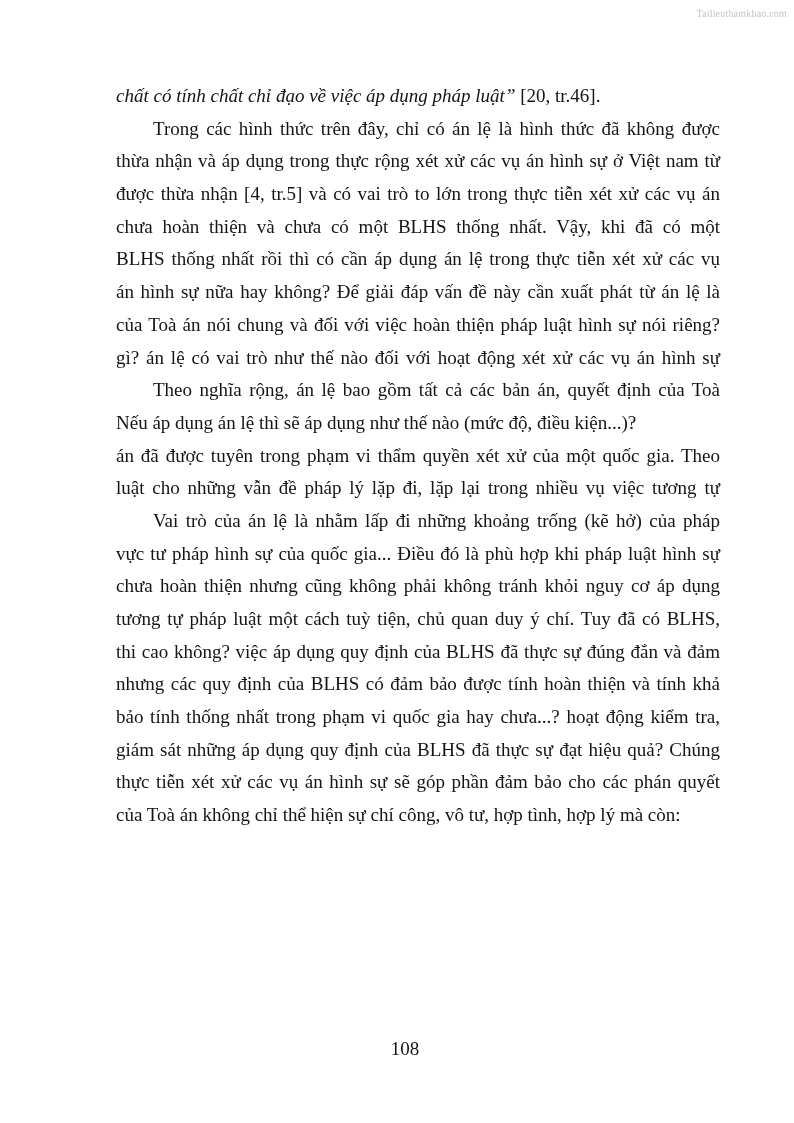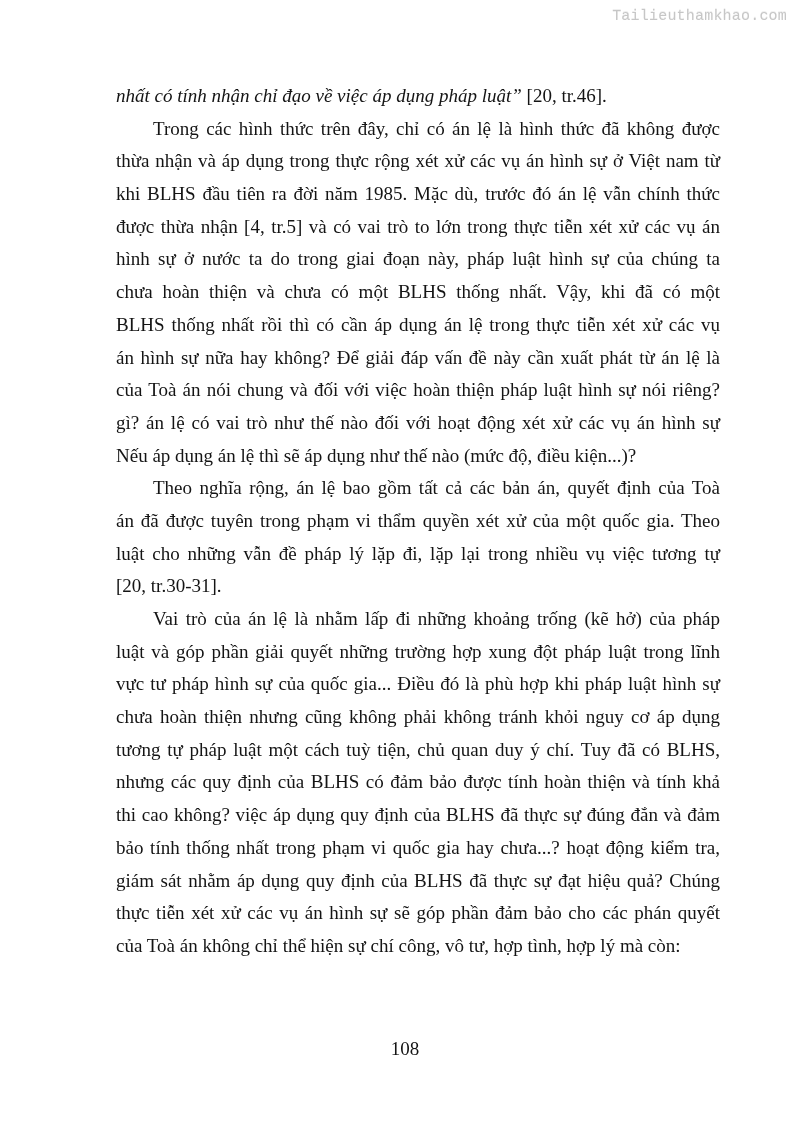--- a/index.html
+++ b/index.html
@@ -14,22 +14,22 @@
     margin: 0 auto;
     background: #ffffff;
     overflow: hidden;
     font-family: "Liberation Serif", "DejaVu Serif", serif;
     color: #141414;
   }
   .watermark {
     position: absolute;
     top: 8px;
     right: 7px;
-    font-family: Liberation Mono, monospace;
-    font-size: 15px;
+    font-family: Liberation Serif, serif;
+    font-size: 10px;
     color: #c6c6c6;
     text-shadow: 0 1px 0 #ffffff, 0 -1px 0 #efefef;
     letter-spacing: 0.2px;
   }
   .content {
     position: absolute;
     left: 116px;
     top: 80px;
     width: 604px;
     font-size: 19px;
@@ -61,43 +61,39 @@
     color: #141414;
   }
 </style>
 </head>
 <body>
 
 <div class="page">
   <div class="watermark">Tailieuthamkhao.com</div>
 
   <div class="content">
-      <div class="line"><span class="italic">nhất có tính nhận chỉ đạo về việc áp dụng pháp luật”</span><span> [20, tr.46].</span></div>
+      <div class="line"><span class="italic">chất có tính chất chỉ đạo về việc áp dụng pháp luật”</span><span> [20, tr.46].</span></div>
       <div class="line indent justify"><span>Trong các hình thức trên đây, chỉ có án lệ là hình thức đã không được</span></div>
       <div class="line justify"><span>thừa nhận và áp dụng trong thực rộng xét xử các vụ án hình sự ở Việt nam từ</span></div>
-      <div class="line justify"><span>khi BLHS đầu tiên ra đời năm 1985. Mặc dù, trước đó án lệ vẫn chính thức</span></div>
       <div class="line justify"><span>được thừa nhận [4, tr.5] và có vai trò to lớn trong thực tiễn xét xử các vụ án</span></div>
-      <div class="line justify"><span>hình sự ở nước ta do trong giai đoạn này, pháp luật hình sự của chúng ta</span></div>
       <div class="line justify"><span>chưa hoàn thiện và chưa có một BLHS thống nhất. Vậy, khi đã có một</span></div>
       <div class="line justify"><span>BLHS thống nhất rồi thì có cần áp dụng án lệ trong thực tiễn xét xử các vụ</span></div>
       <div class="line justify"><span>án hình sự nữa hay không? Để giải đáp vấn đề này cần xuất phát từ án lệ là</span></div>
       <div class="line justify"><span>của Toà án nói chung và đối với việc hoàn thiện pháp luật hình sự nói riêng?</span></div>
       <div class="line justify"><span>gì? án lệ có vai trò như thế nào đối với hoạt động xét xử các vụ án hình sự</span></div>
+      <div class="line indent justify"><span>Theo nghĩa rộng, án lệ bao gồm tất cả các bản án, quyết định của Toà</span></div>
       <div class="line"><span>Nếu áp dụng án lệ thì sẽ áp dụng như thế nào (mức độ, điều kiện...)?</span></div>
-      <div class="line indent justify"><span>Theo nghĩa rộng, án lệ bao gồm tất cả các bản án, quyết định của Toà</span></div>
       <div class="line justify"><span>án đã được tuyên trong phạm vi thẩm quyền xét xử của một quốc gia. Theo</span></div>
       <div class="line justify"><span>luật cho những vẫn đề pháp lý lặp đi, lặp lại trong nhiều vụ việc tương tự</span></div>
-      <div class="line"><span>[20, tr.30-31].</span></div>
       <div class="line indent justify"><span>Vai trò của án lệ là nhằm lấp đi những khoảng trống (kẽ hở) của pháp</span></div>
-      <div class="line justify"><span>luật và góp phần giải quyết những trường hợp xung đột pháp luật trong lĩnh</span></div>
       <div class="line justify"><span>vực tư pháp hình sự của quốc gia... Điều đó là phù hợp khi pháp luật hình sự</span></div>
       <div class="line justify"><span>chưa hoàn thiện nhưng cũng không phải không tránh khỏi nguy cơ áp dụng</span></div>
       <div class="line justify"><span>tương tự pháp luật một cách tuỳ tiện, chủ quan duy ý chí. Tuy đã có BLHS,</span></div>
+      <div class="line justify"><span>thi cao không? việc áp dụng quy định của BLHS đã thực sự đúng đắn và đảm</span></div>
       <div class="line justify"><span>nhưng các quy định của BLHS có đảm bảo được tính hoàn thiện và tính khả</span></div>
-      <div class="line justify"><span>thi cao không? việc áp dụng quy định của BLHS đã thực sự đúng đắn và đảm</span></div>
       <div class="line justify"><span>bảo tính thống nhất trong phạm vi quốc gia hay chưa...? hoạt động kiểm tra,</span></div>
-      <div class="line justify"><span>giám sát nhằm áp dụng quy định của BLHS đã thực sự đạt hiệu quả? Chúng</span></div>
+      <div class="line justify"><span>giám sát những áp dụng quy định của BLHS đã thực sự đạt hiệu quả? Chúng</span></div>
       <div class="line justify"><span>thực tiễn xét xử các vụ án hình sự sẽ góp phần đảm bảo cho các phán quyết</span></div>
       <div class="line"><span>của Toà án không chỉ thể hiện sự chí công, vô tư, hợp tình, hợp lý mà còn:</span></div>
     </div>
 
   <div class="page-number">108</div>
 </div>
 
 </body></html>

